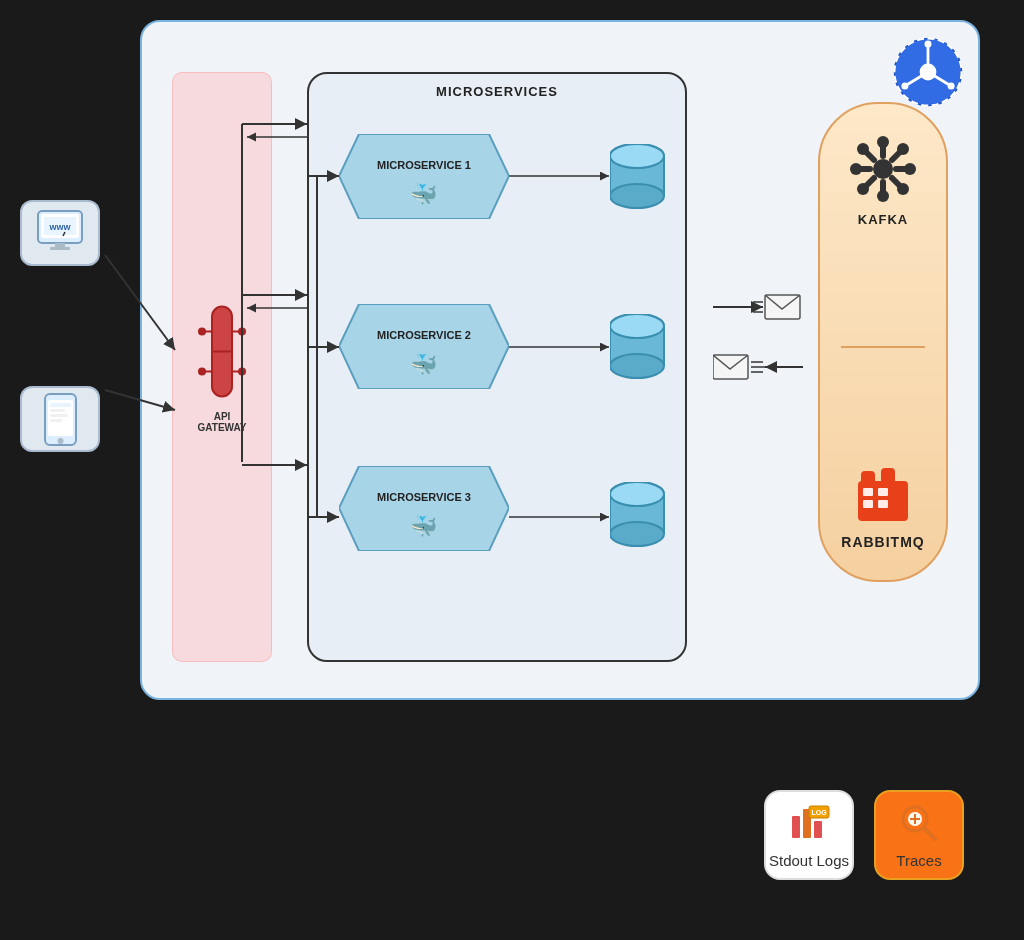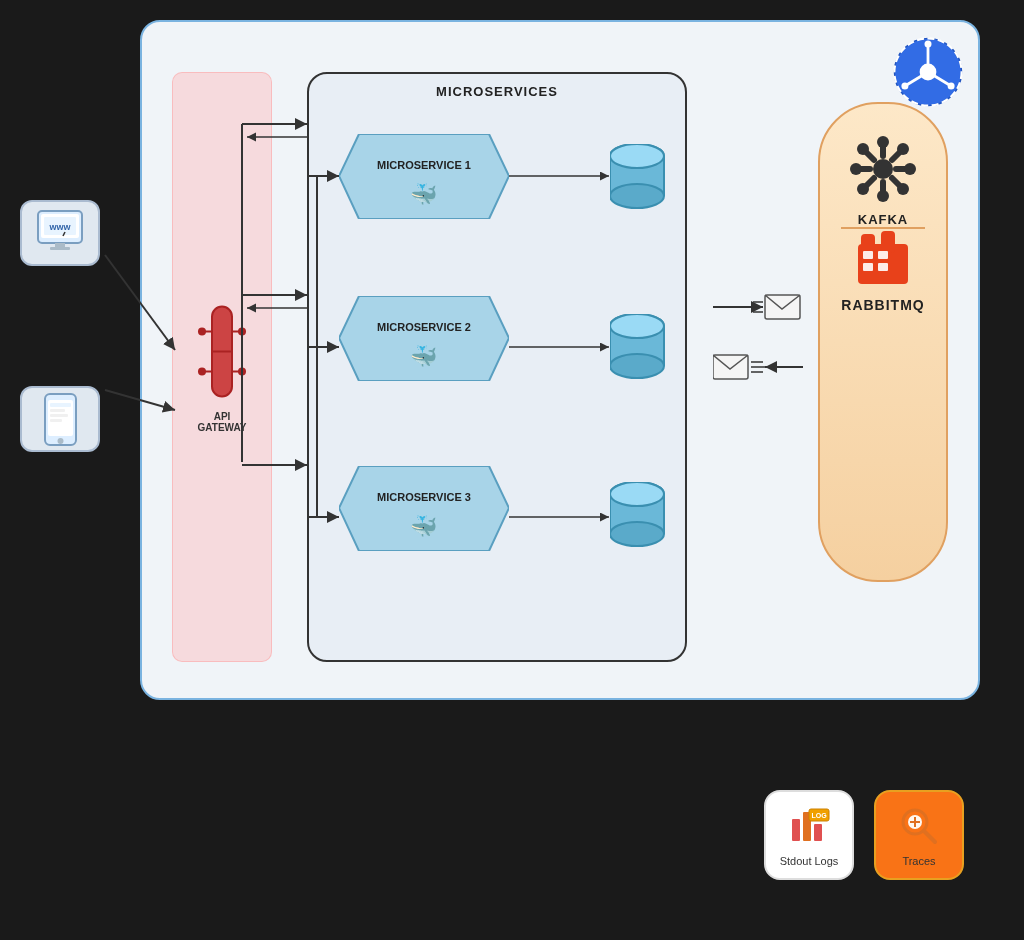--- a/index.html
+++ b/index.html
@@ -66,21 +66,21 @@
       top: 80px;
       right: 30px;
       width: 130px;
       height: 480px;
       background: linear-gradient(180deg, #fde8c8 0%, #f5d0a0 100%);
       border-radius: 60px;
       border: 2px solid #e0a060;
       display: flex;
       flex-direction: column;
       align-items: center;
-      justify-content: flex-start;
+      justify-content: space-between;
       padding: 30px 10px;
     }
 
     .kafka-section {
       display: flex;
       flex-direction: column;
       align-items: center;
       gap: 8px;
     }
 
@@ -140,21 +140,21 @@
       border-color: #e8a020;
       background: #f97316;
     }
 
     .obs-icon-box.analytics-box {
       border-color: #8ab4d0;
       background: #f0f6fc;
     }
 
     .obs-label {
-      font-size: 11px;
+      font-size: 15px;
       color: #333;
       font-weight: 500;
       text-align: center;
     }
 
     
     .arrows-svg {
       position: absolute;
       top: 0;
       left: 0;
@@ -245,21 +245,21 @@
 
     <div style="position:absolute;top:60px;left:30px;width:170px;height:85px;">
       <svg viewBox="0 0 170 85" width="170" height="85">
         <polygon points="20,0 150,0 170,42 150,85 20,85 0,42" fill="#a8d4e8" stroke="#5a9fc0" stroke-width="2"></polygon>
         <text x="85" y="35" text-anchor="middle" font-size="11" font-weight="bold" fill="#222">MICROSERVICE 1</text>
 
         <text x="85" y="68" text-anchor="middle" font-size="22">🐳</text>
       </svg>
     </div>
 
-    <div style="position:absolute;top:222px;left:30px;width:170px;height:109px;">
+    <div style="position:absolute;top:230px;left:30px;width:170px;height:109px;">
       <svg viewBox="0 0 170 85" width="170" height="85">
         <polygon points="20,0 150,0 170,42 150,85 20,85 0,42" fill="#a8d4e8" stroke="#5a9fc0" stroke-width="2"></polygon>
         <text x="85" y="35" text-anchor="middle" font-size="11" font-weight="bold" fill="#222">MICROSERVICE 2</text>
         <text x="85" y="68" text-anchor="middle" font-size="22">🐳</text>
       </svg>
     </div>
 
     <div style="position:absolute;top:392px;left:30px;width:170px;height:85px;">
       <svg viewBox="0 0 170 85" width="170" height="85">
         <polygon points="20,0 150,0 170,42 150,85 20,85 0,42" fill="#a8d4e8" stroke="#5a9fc0" stroke-width="2"></polygon>

